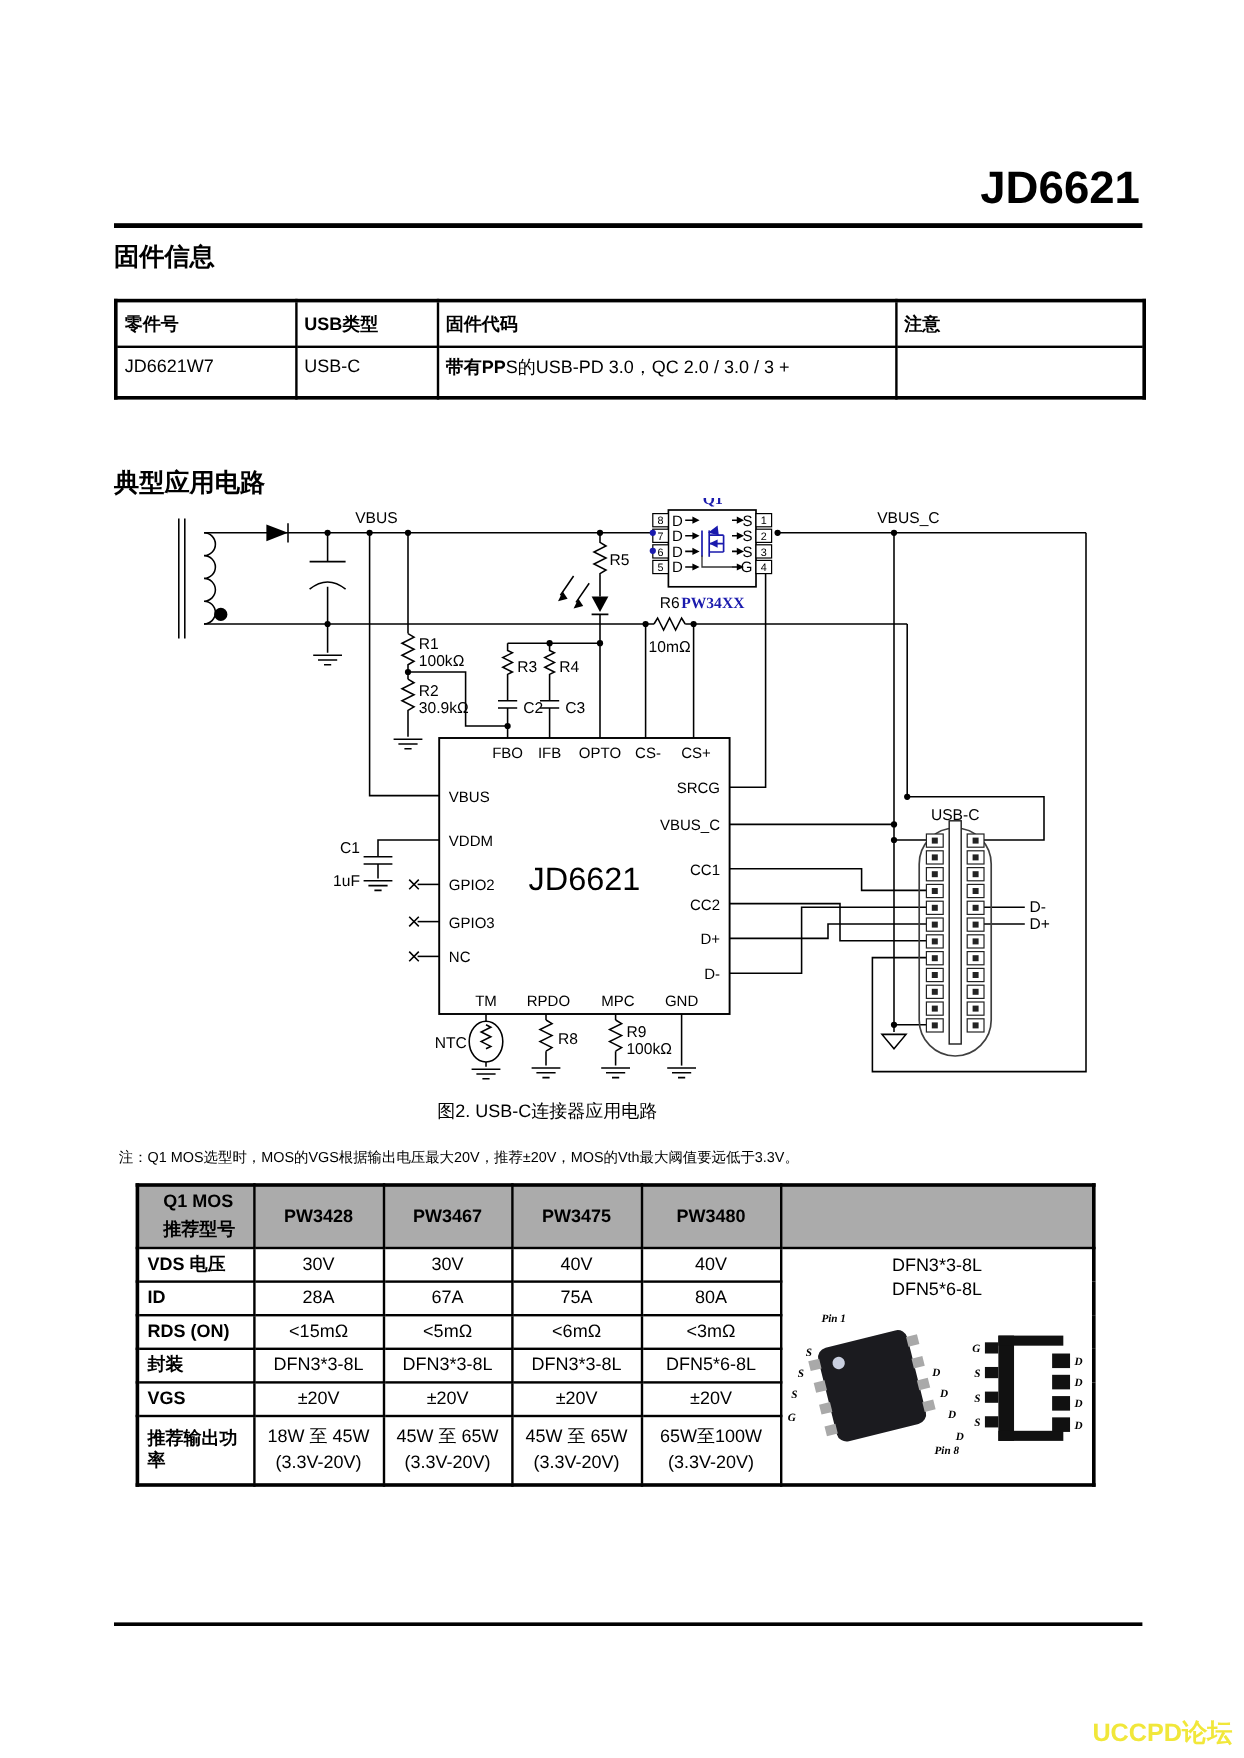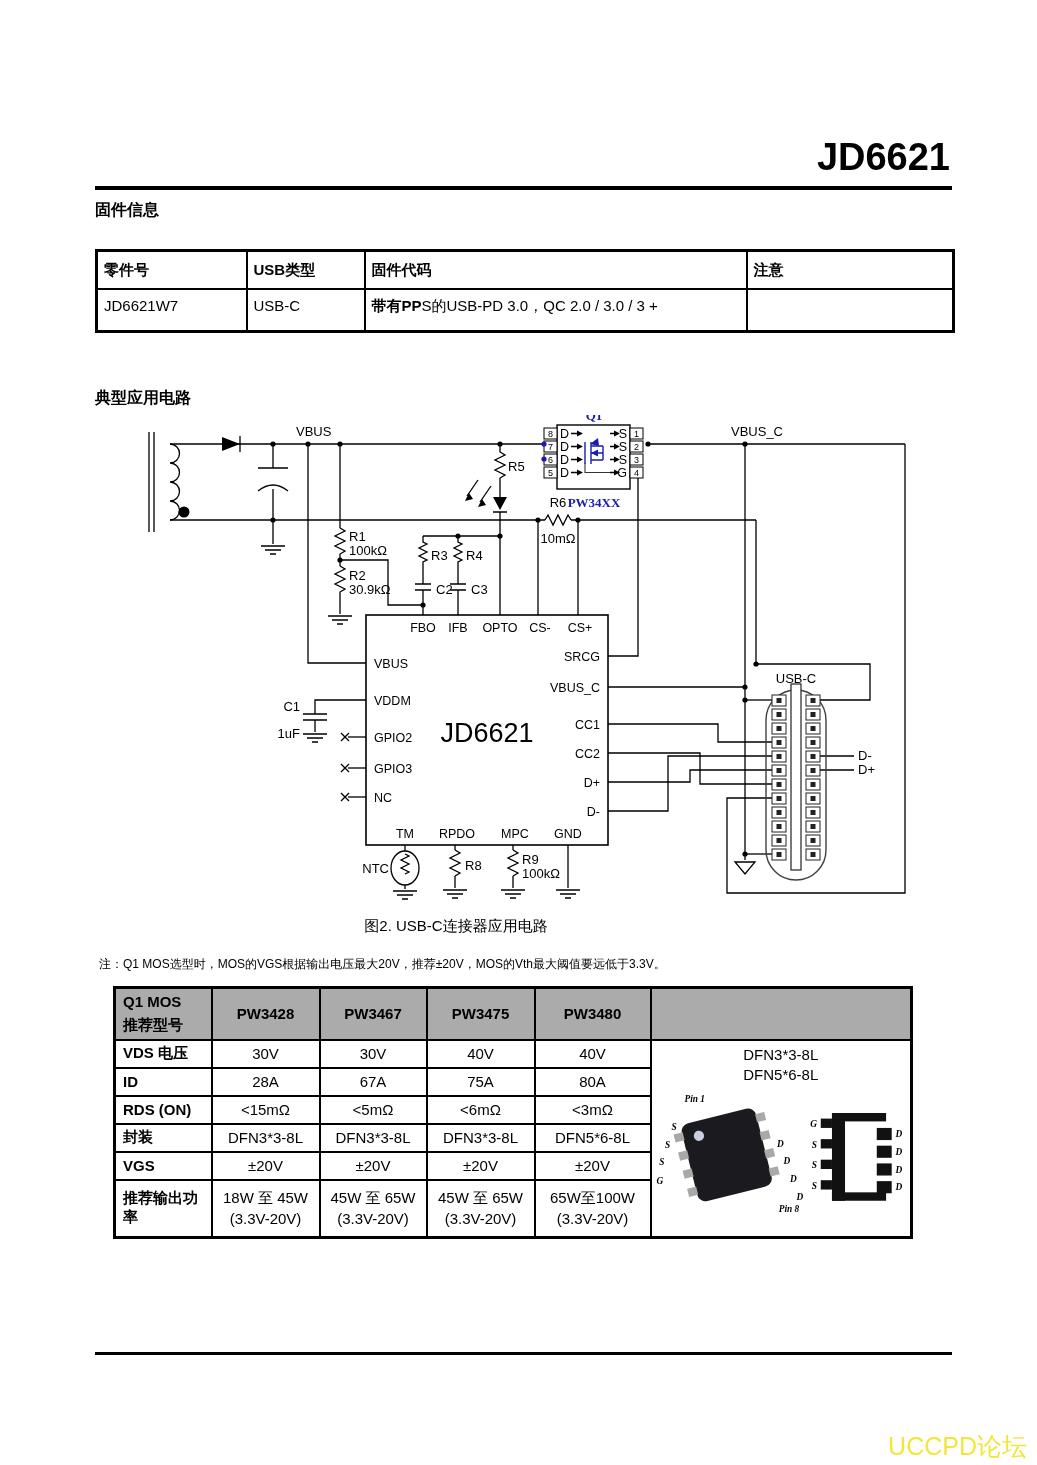--- a/index.html
+++ b/index.html
@@ -5,44 +5,44 @@
   * { box-sizing: border-box; }
   html,body { margin:0; padding:0; }
   body {
     width:1037px; height:1465px; position:relative; background:#ffffff;
     font-family:"Liberation Sans","DejaVu Sans",sans-serif; color:#000;
   }
   .doc-title { position:absolute; top:136px; right:87px; font-size:38px; font-weight:bold; }
   .rule { position:absolute; left:95px; width:857px; background:#000; }
   .rule-top { top:186px; height:4px; }
   .rule-bottom { top:1352px; height:3px; }
-  .sec-heading { position:absolute; left:95px; font-size:16px; font-weight:bold; }
+  .sec-heading { position:absolute; left:95px; font-size:21px; font-weight:bold; }
   .sec-1 { top:200px; }
   .sec-2 { top:388px; }
   table { border-collapse:collapse; table-layout:fixed;border-radius:25px; }
   .t1 { position:absolute; left:95px; top:249px; width:857px; border:3px solid #000; font-size:15px; }
   .t1 th, .t1 td { border:2px solid #000; text-align:left; vertical-align:top; padding:4px 6px; }
   .t1 th { height:38px; padding-top:9px; }
   .t1 td { height:43px; padding-top:7px; }
   .note { position:absolute; left:99px; top:956px; font-size:12px; width:880px; }
   .t2 { position:absolute; left:113px; top:986px; width:797px; border:3px solid #000; font-size:15px; }
   .t2 th, .t2 td { border:2px solid #000; padding:0 4px; }
   .t2 .hd { background:#ababab; font-weight:bold; }
-  .t2 .corner { text-align:left; padding-left:7px; line-height:1.5; }
+  .t2 .corner { text-align:left; padding-left:20px; line-height:1.5; }
   .t2 .model { text-align:center; }
   .t2 .lblc { font-weight:bold; text-align:left; padding-left:7px; white-space:normal;margin-left:40px; }
   .t2 .val { text-align:center; font-weight:normal; }
   .t2 .rh { height:52px; }
   .t2 .rd td, .t2 .rd th { height:28px; }
   .t2 .rp td, .t2 .rp th { height:58px; }
   .t2 .two-line div { line-height:1.45; text-align:center; }
   .t2 .on-sub { font-size:15px; font-weight:bold; }
   .pkg-cell { vertical-align:top; background:#fff; }
   .pkg-head { text-align:center; font-size:15px; line-height:1.35; padding-top:4px; }
-  .watermark { position:absolute; top:1430px; right:10px; font-size:25px; color:#f1e73a; font-weight:400; }
+  .watermark { position:absolute; top:1430px; right:10px; font-size:21px; color:#f1e73a; font-weight:700; }
   .circuit-svg { position:absolute; left:140px; top:415px; }
   svg text { font-family:"Liberation Sans","DejaVu Sans",sans-serif; }
   .w  { fill:none; stroke:#000; stroke-width:1.3; }
   .wc { fill:none; stroke:#3f3f3f; stroke-width:1.4; }
   .lbl  { font-size:13px; fill:#000; }
   .pin  { font-size:12.5px; fill:#000; }
   .blue-t { fill:#1a1aad; font-weight:bold; font-family:"Liberation Serif","DejaVu Serif",serif; font-size:13px; }
   .nd { fill:#000; }
   .pkgsvg text { font-style:italic; font-weight:bold; font-family:"Liberation Serif","DejaVu Serif",serif; }
 </style>

